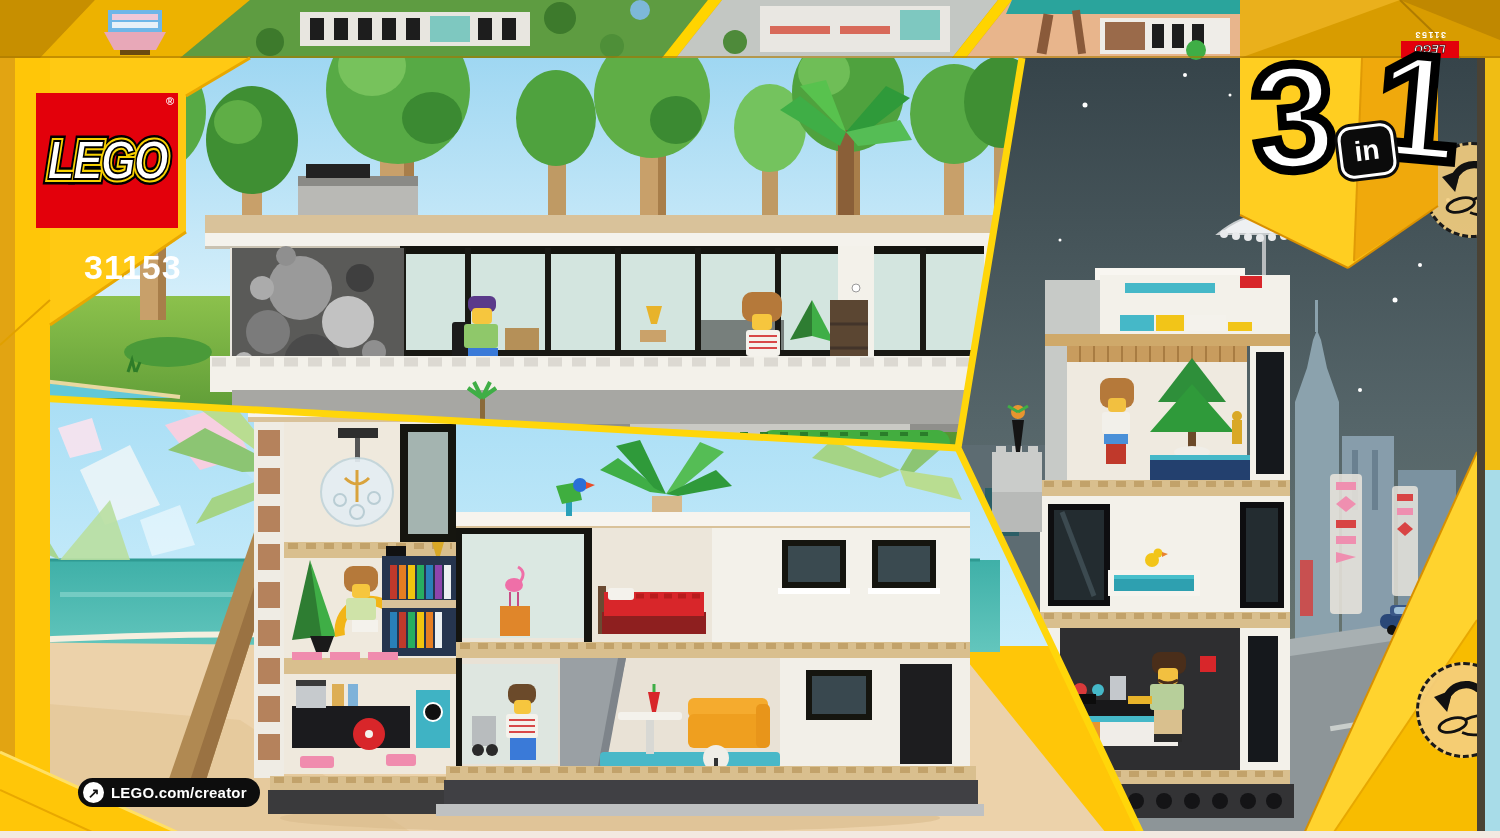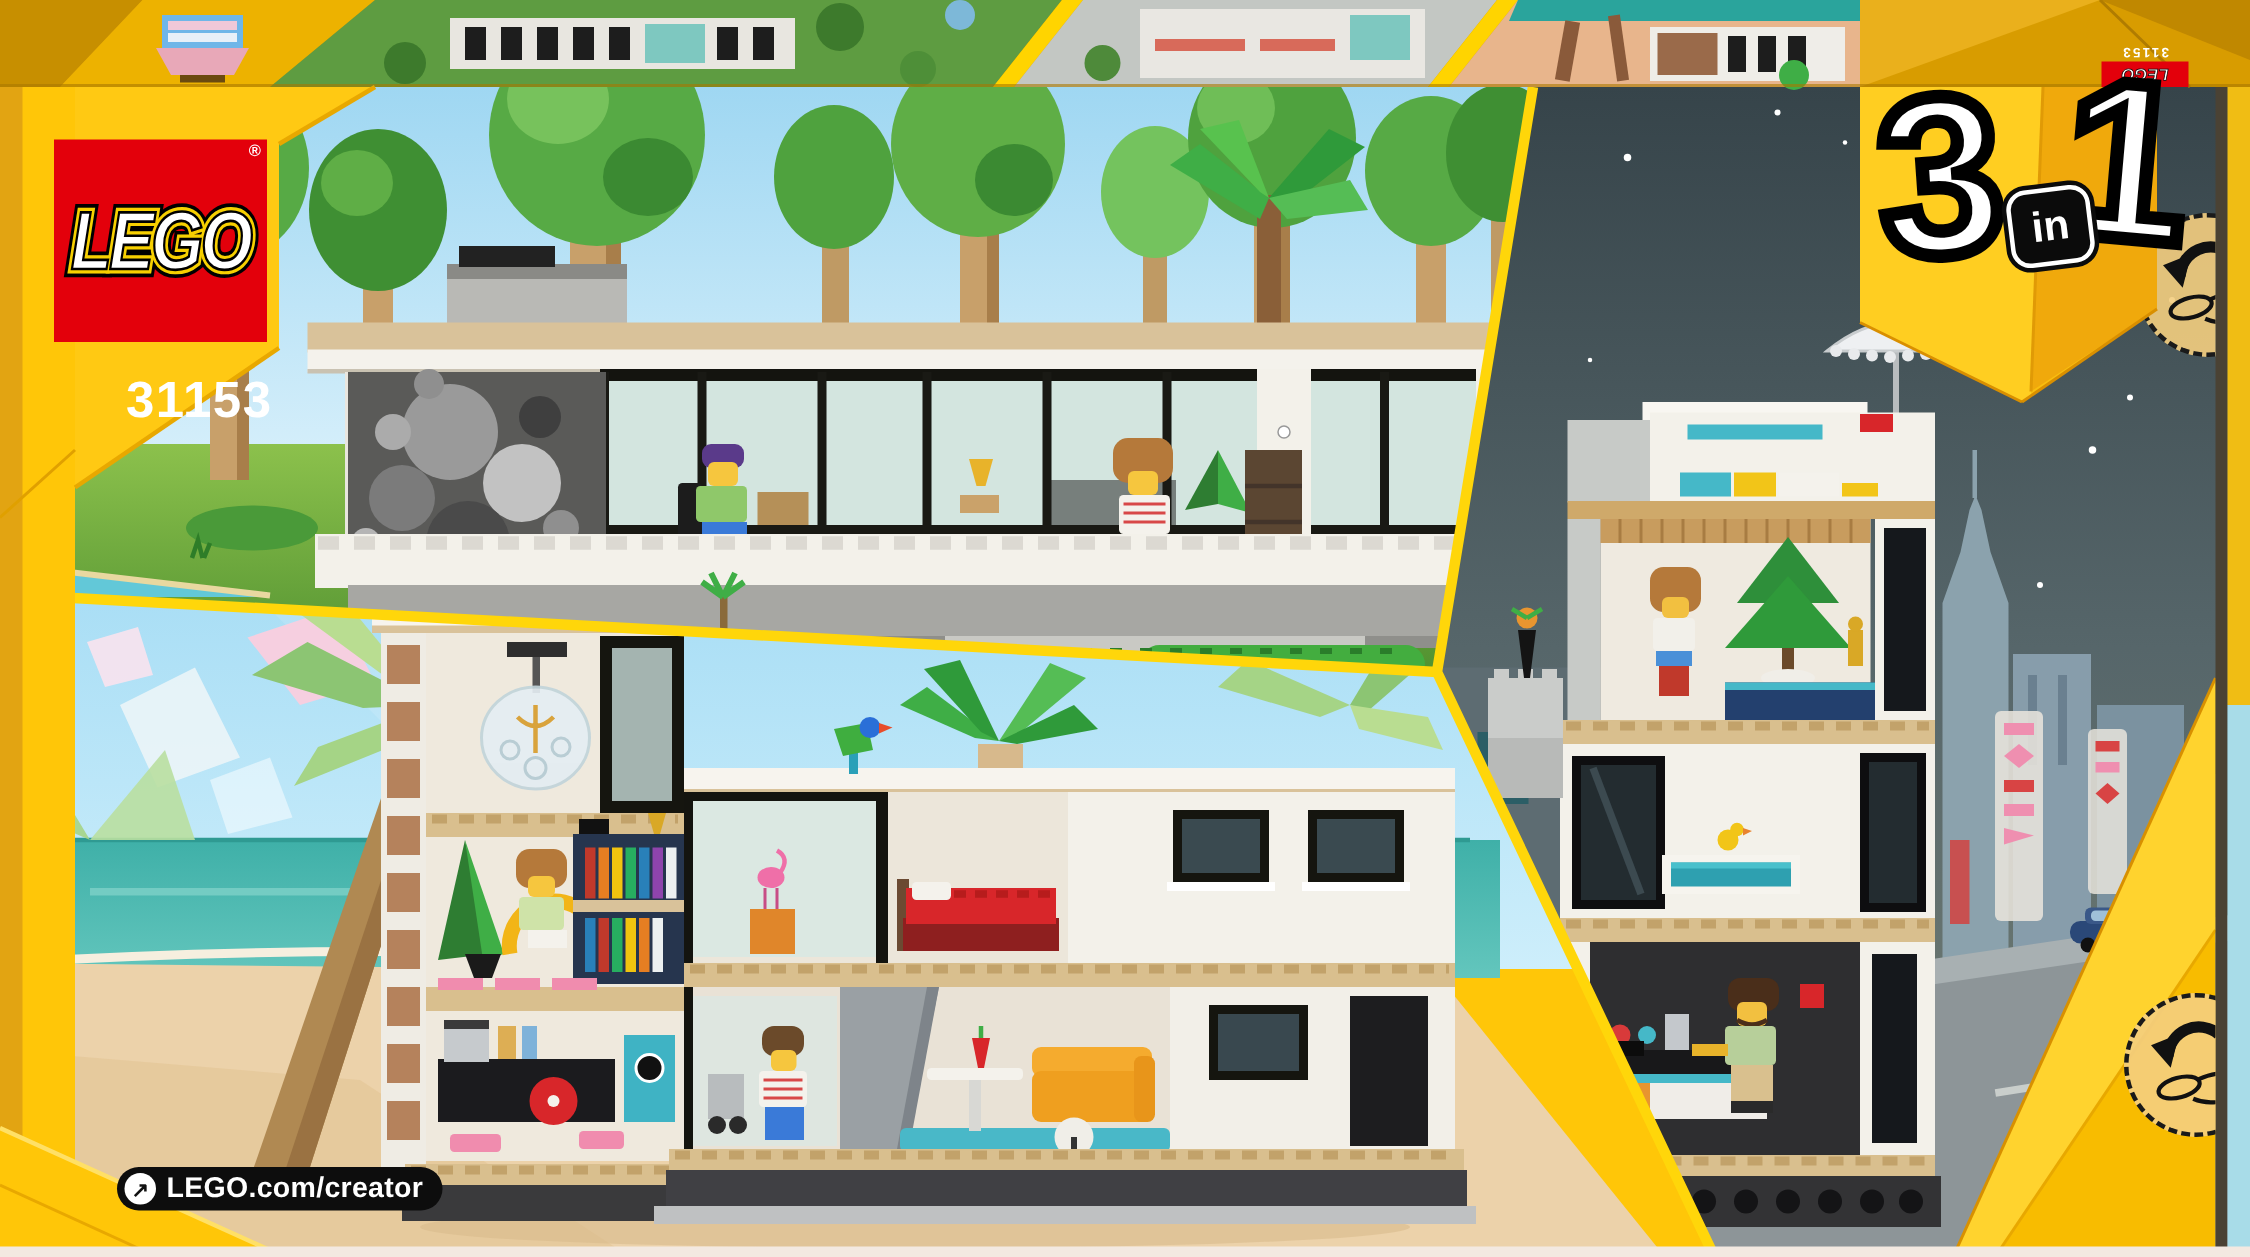--- a/index.html
+++ b/index.html
@@ -28,21 +28,21 @@
   
   #flap{position:absolute;left:1398px;top:24px;width:64px;height:34px;transform:rotate(180deg);z-index:4;}
   .flap-box{width:58px;height:17px;margin:0 auto;background:#E3000B;display:flex;align-items:center;justify-content:center;}
   .flap-box span{color:#fff;font-weight:900;font-style:italic;font-size:11px;letter-spacing:0;-webkit-text-stroke:.5px #000;}
   .flap-num{margin-top:1px;text-align:center;color:#fff;font-size:9px;font-weight:700;letter-spacing:1.5px;}
   
   #pill{position:absolute;left:78px;top:778px;height:29px;background:#0d0d0d;border-radius:15px;z-index:4;
     display:flex;align-items:center;gap:7px;padding:0 13px 0 5px;}
   #pill .circ{width:21px;height:21px;border-radius:50%;background:#fff;color:#111;display:flex;align-items:center;justify-content:center;
     font-size:14px;font-weight:900;}
-  #pill .lbl{color:#fff;font-size:19px;font-weight:800;letter-spacing:.2px;white-space:nowrap;}
+  #pill .lbl{color:#fff;font-size:15px;font-weight:800;letter-spacing:.2px;white-space:nowrap;}
   
   .icon-clip{position:absolute;left:0;top:0;width:1477px;height:838px;overflow:hidden;z-index:3;}
   .rot-icon{position:absolute;width:96px;height:96px;border-radius:50%;border:3px dashed #1a1a1a;background:rgba(244,206,128,.9);}
   .rot-icon.top{left:1424px;top:142px;}
   .rot-icon.bottom{left:1416px;top:662px;}
 </style>
 </head>
 <body>
 
 <div id="stage">

